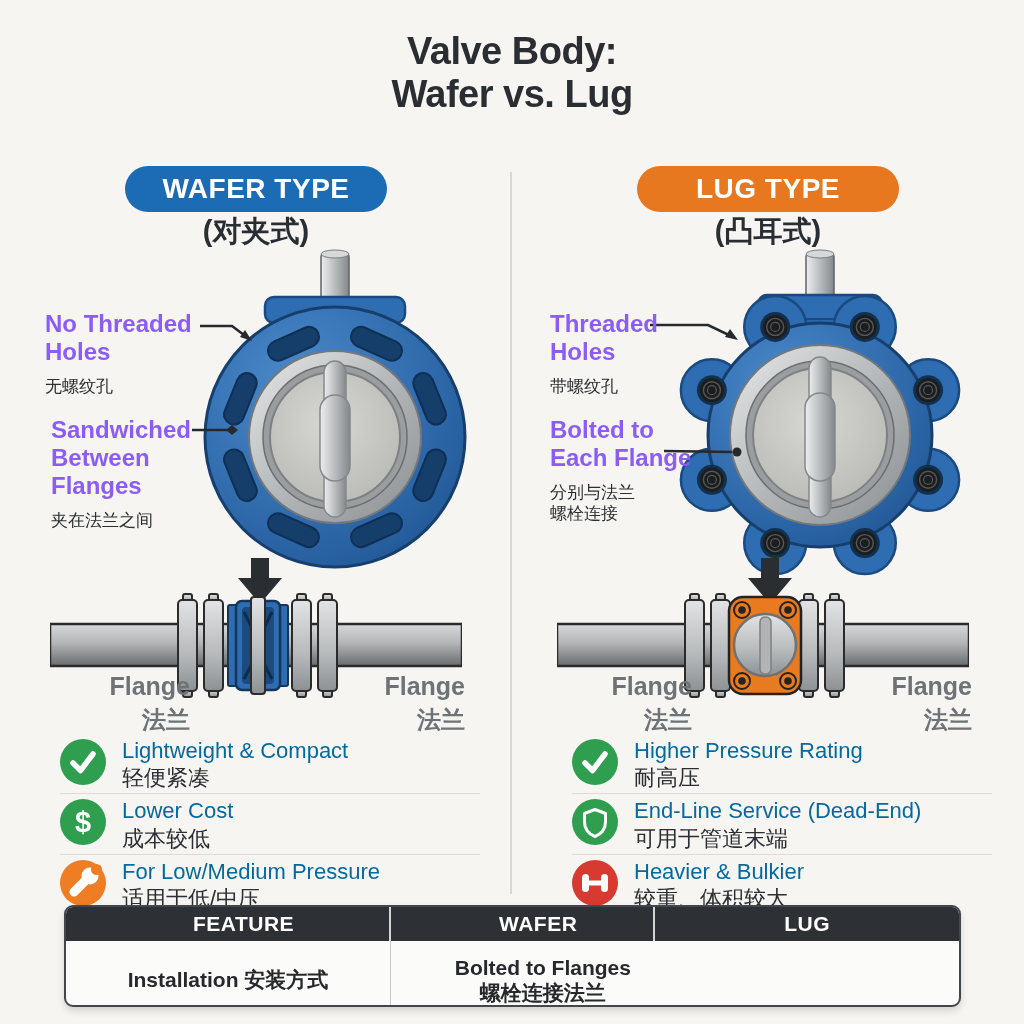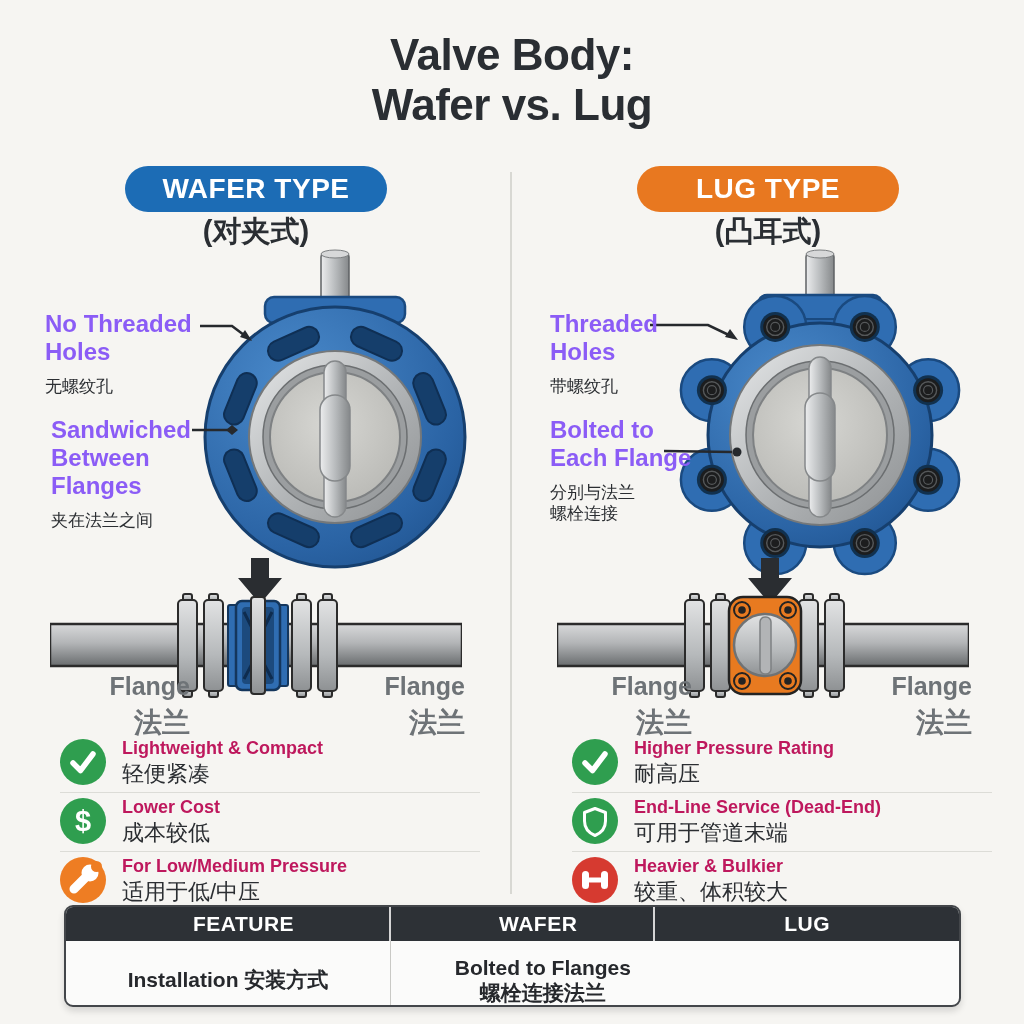--- a/index.html
+++ b/index.html
@@ -9,21 +9,21 @@
   }
   *{margin:0;padding:0;box-sizing:border-box;}
   html,body{width:1024px;height:1024px;}
   body{
     position:relative;background:var(--background);
     font-family:"Liberation Sans","DejaVu Sans",sans-serif;color:var(--text-dark);
     overflow:hidden;
   }
   .title{
     position:absolute;top:30px;left:0;width:1024px;text-align:center;
-    font-size:44px;font-weight:bold;line-height:1.14;color:var(--title-text);letter-spacing:-.5px;
+    font-size:38px;font-weight:bold;line-height:1.14;color:var(--title-text);letter-spacing:-.5px;
     white-space:pre-line;
   }
   .col{position:absolute;top:160px;width:512px;height:750px;}
   .col-left{left:0;} .col-right{left:512px;}
   .v-divider{position:absolute;left:510px;top:172px;width:2px;height:722px;background:var(--divider-gray);}
   .badge{
     position:absolute;top:6px;left:50%;transform:translateX(-50%);
     min-width:262px;text-align:center;padding:7px 30px;border-radius:26px;
     color:#fff;font-size:28px;font-weight:bold;letter-spacing:.5px;
   }
@@ -35,25 +35,25 @@
   }
   .valve-svg{position:absolute;top:85px;}
   .callout{position:absolute;z-index:3;}
   .callout .en{font-size:24px;font-weight:bold;line-height:1.17;color:#8b5cf6;white-space:pre-line;}
   .callout .zh{font-size:17px;margin-top:11px;color:#2b2e32;line-height:1.22;white-space:pre-line;}
   .callout-lines{position:absolute;left:0;top:0;width:512px;height:750px;pointer-events:none;z-index:2;}
   .down-arrow{position:absolute;top:398px;}
   .pipe-svg{position:absolute;top:433px;}
   .flange-label{position:absolute;top:512px;width:140px;text-align:right;color:var(--label-gray);font-weight:bold;}
   .flange-label .en{font-size:25px;}
-  .flange-label .zh{font-size:28px;margin-top:3px;}
+  .flange-label .zh{font-size:24px;margin-top:3px;}
   .features{position:absolute;left:60px;top:578px;width:420px;}
   .feature-row{display:flex;align-items:flex-start;gap:16px;min-height:51px;}
   .ficon{flex:0 0 46px;width:46px;height:46px;margin-top:1px;}
-  .ftext .en{font-size:18px;font-weight:bold;color:#be185d;line-height:1.15;}
+  .ftext .en{font-size:22px;font-weight:normal;color:#0369a1;line-height:1.15;}
   .ftext .zh{font-size:22px;color:#2b2e32;margin-top:3px;line-height:1.1;}
   .fdivider{height:1px;background:#dcdcd7;margin:3px 0 4px 0;}
   .cmp-table{
     position:absolute;left:64px;top:905px;width:897px;height:102px;
     border:2px solid #43464a;border-radius:9px;overflow:hidden;background:#fbfbfa;
     box-shadow:0 4px 7px rgba(0,0,0,.14);
   }
   .t-head{display:flex;height:34px;background:var(--table-header-bg);}
   .t-head .th{
     display:flex;align-items:center;justify-content:center;color:#fff;

